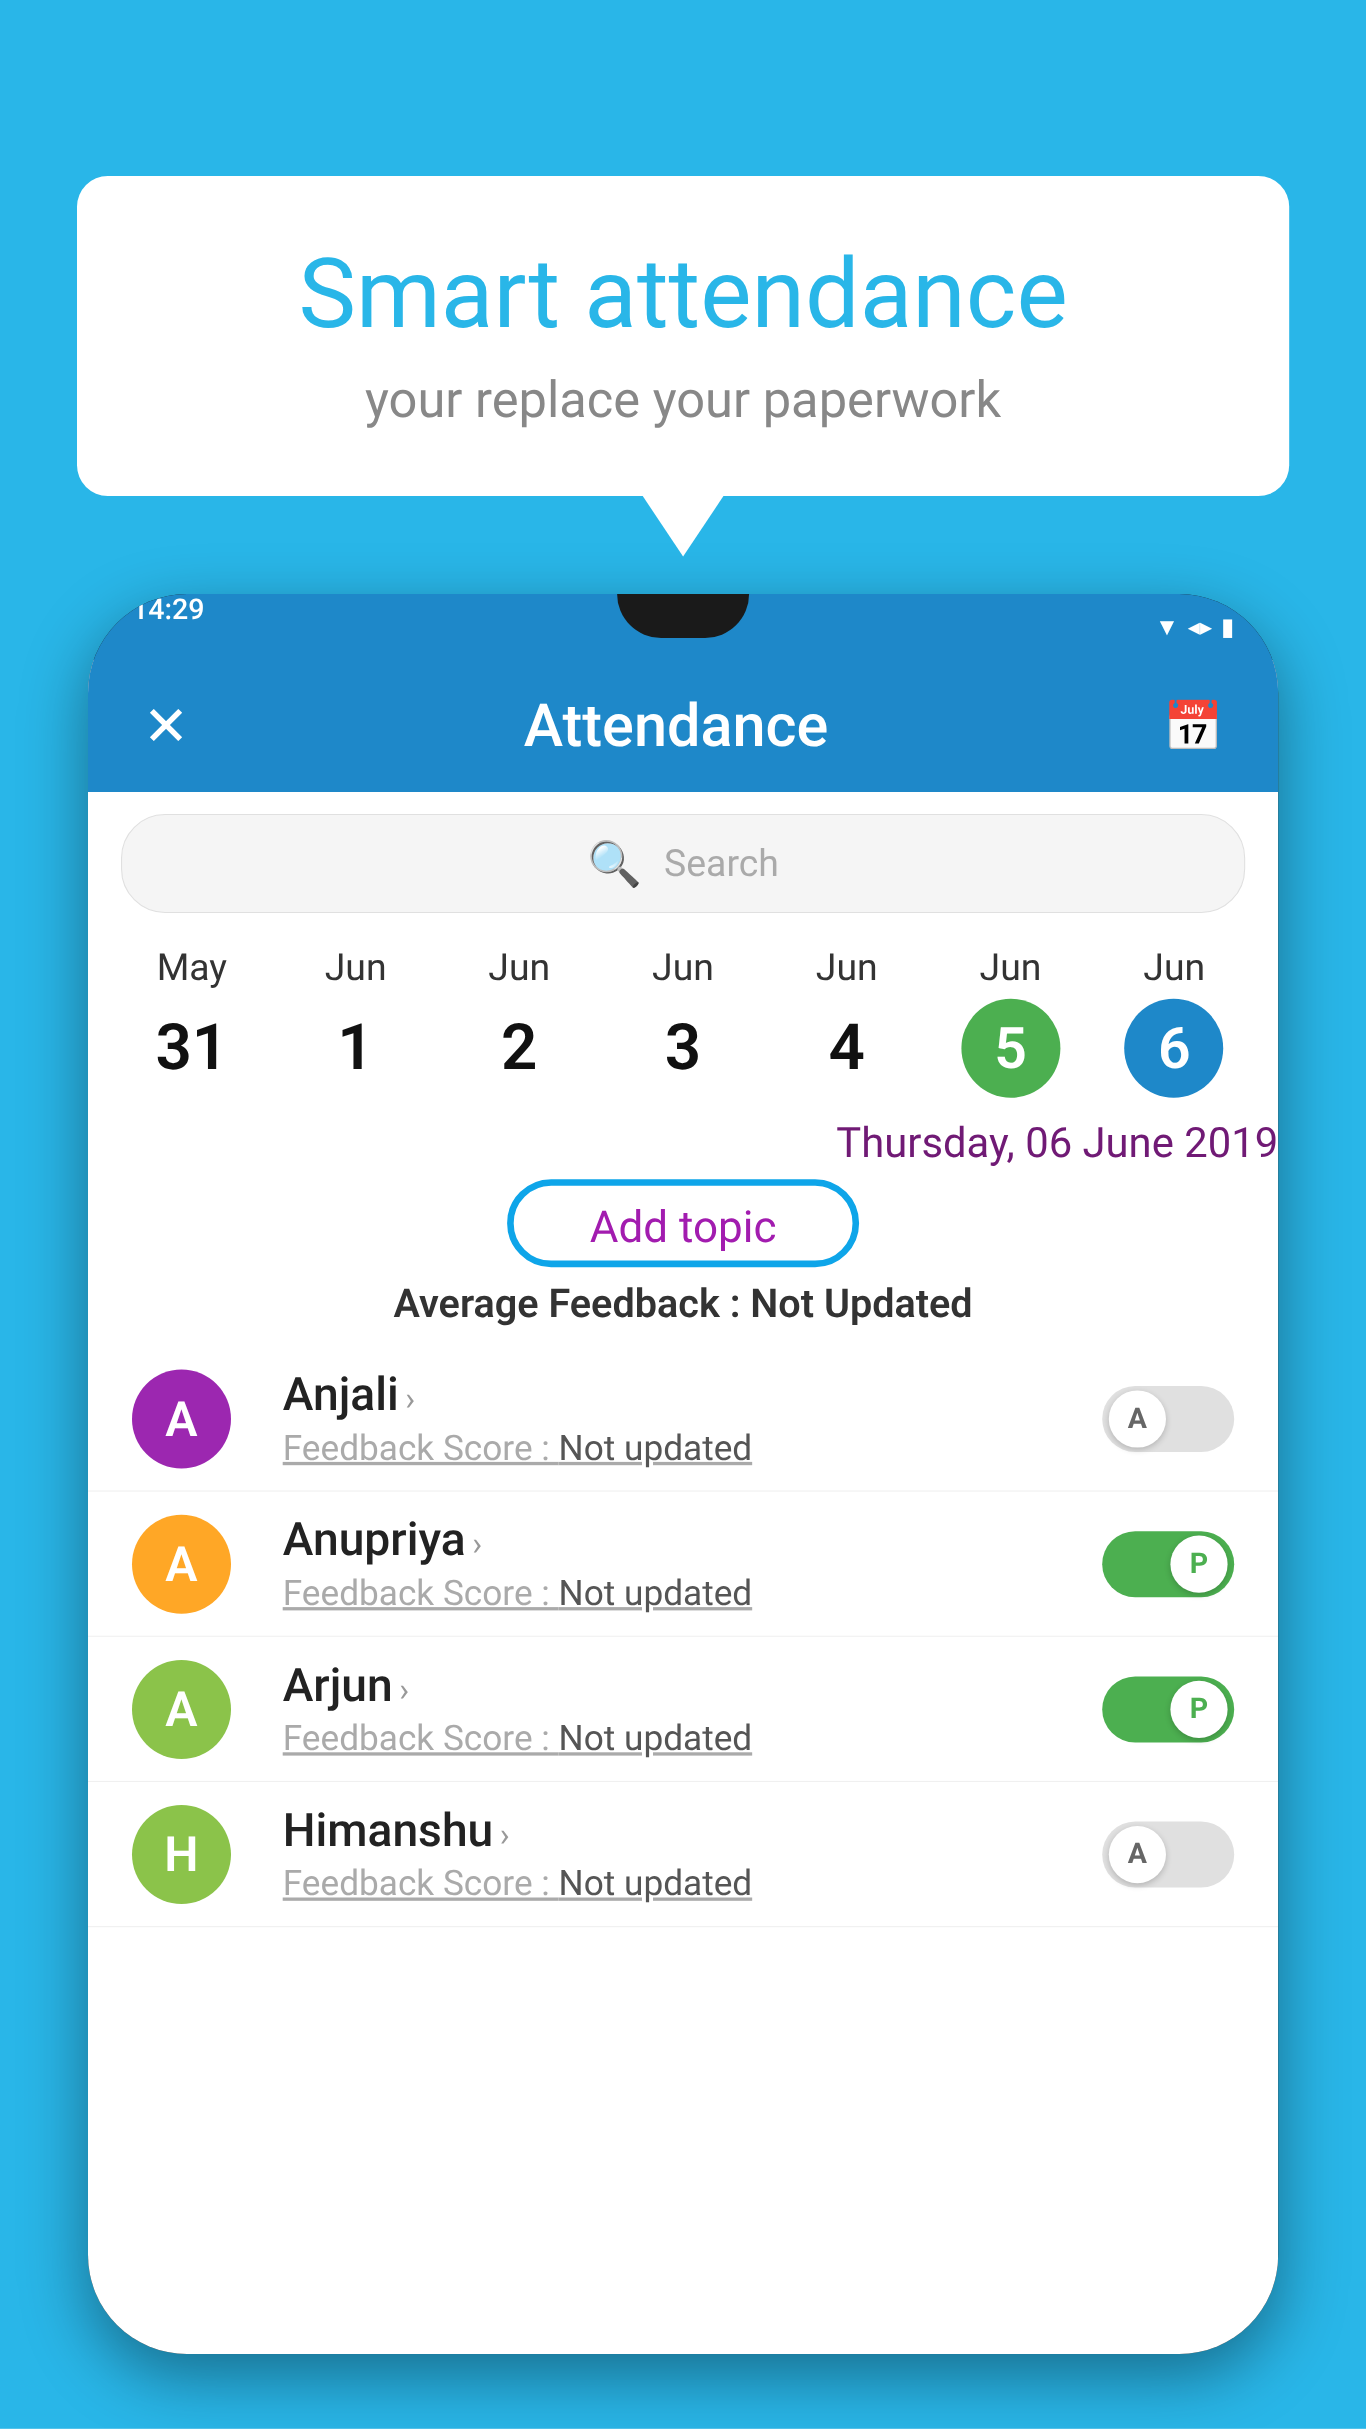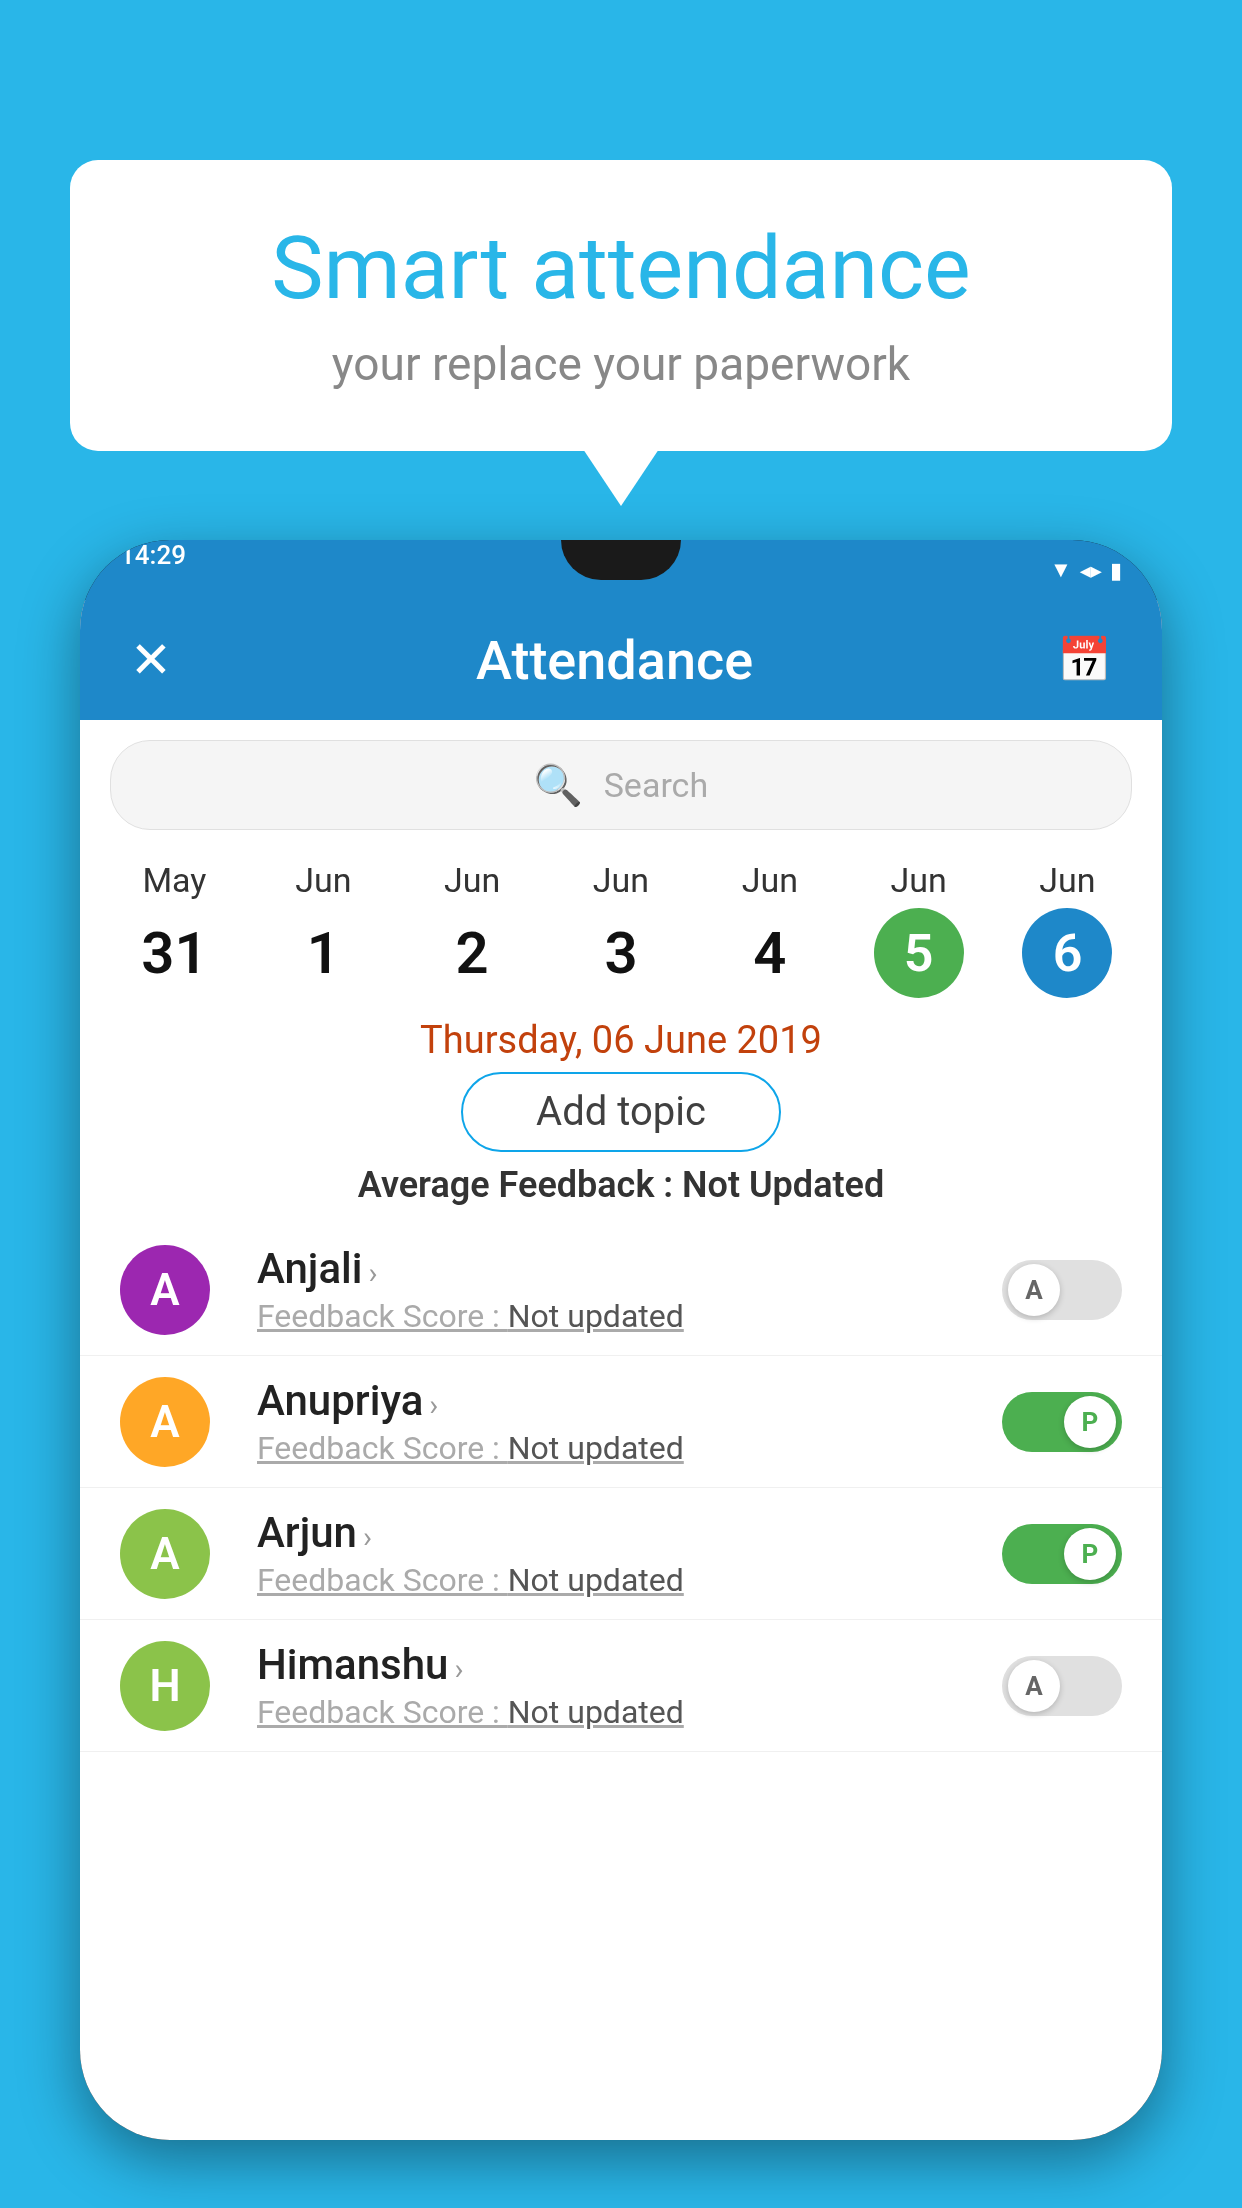--- a/index.html
+++ b/index.html
@@ -182,36 +182,36 @@
     }
     .cal-date.selected {
       background: #1e88c9;
       color: white;
       border-radius: 50%;
       font-size: 52px;
     }
 
     
     .date-label {
-      text-align: center;
+      text-align: right;
       font-size: 38px;
-      color: #c2410c;
+      color: #701a75;
       margin: 20px 0 10px;
     }
 
     
     .add-topic-btn {
       display: block;
       margin: 10px auto;
       width: 320px;
       height: 80px;
-      border: 2px solid #0ea5e9;
+      border: 6px solid #0ea5e9;
       border-radius: 40px;
       background: white;
-      color: #404040;
+      color: #a21caf;
       font-size: 40px;
       text-align: center;
       line-height: 76px;
       cursor: pointer;
     }
 
     
     .avg-feedback {
       text-align: center;
       font-size: 36px;

